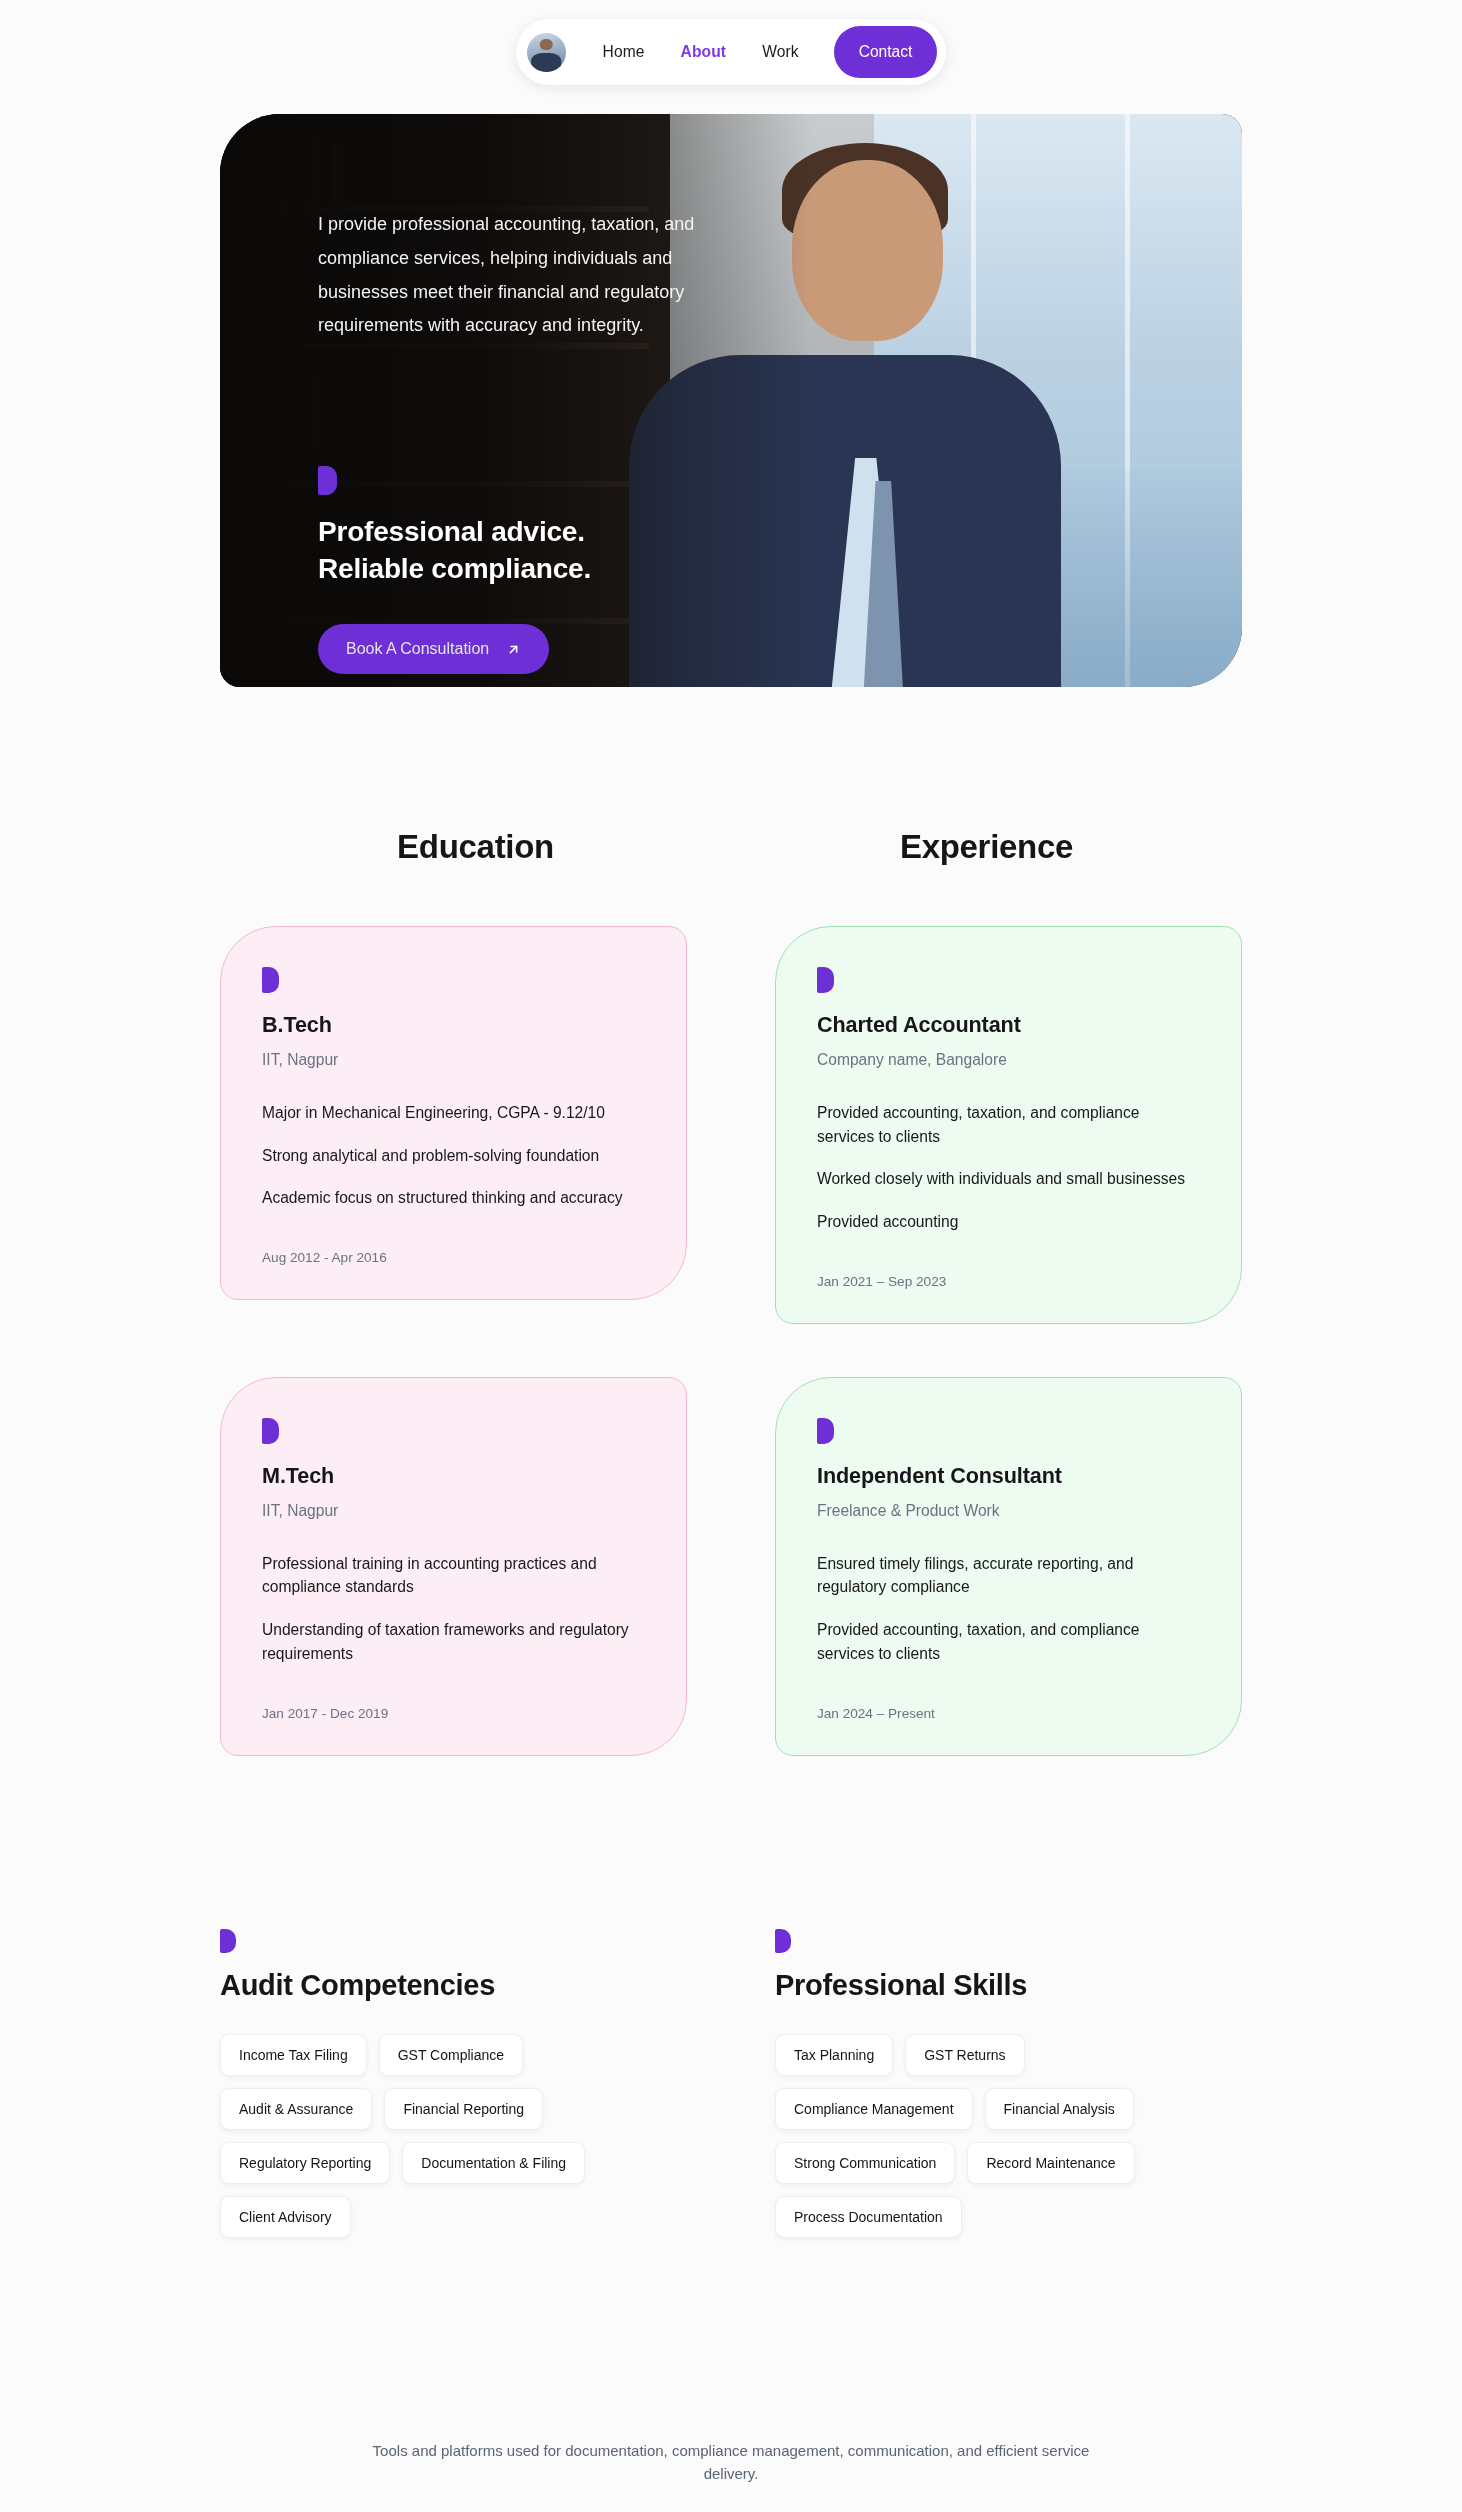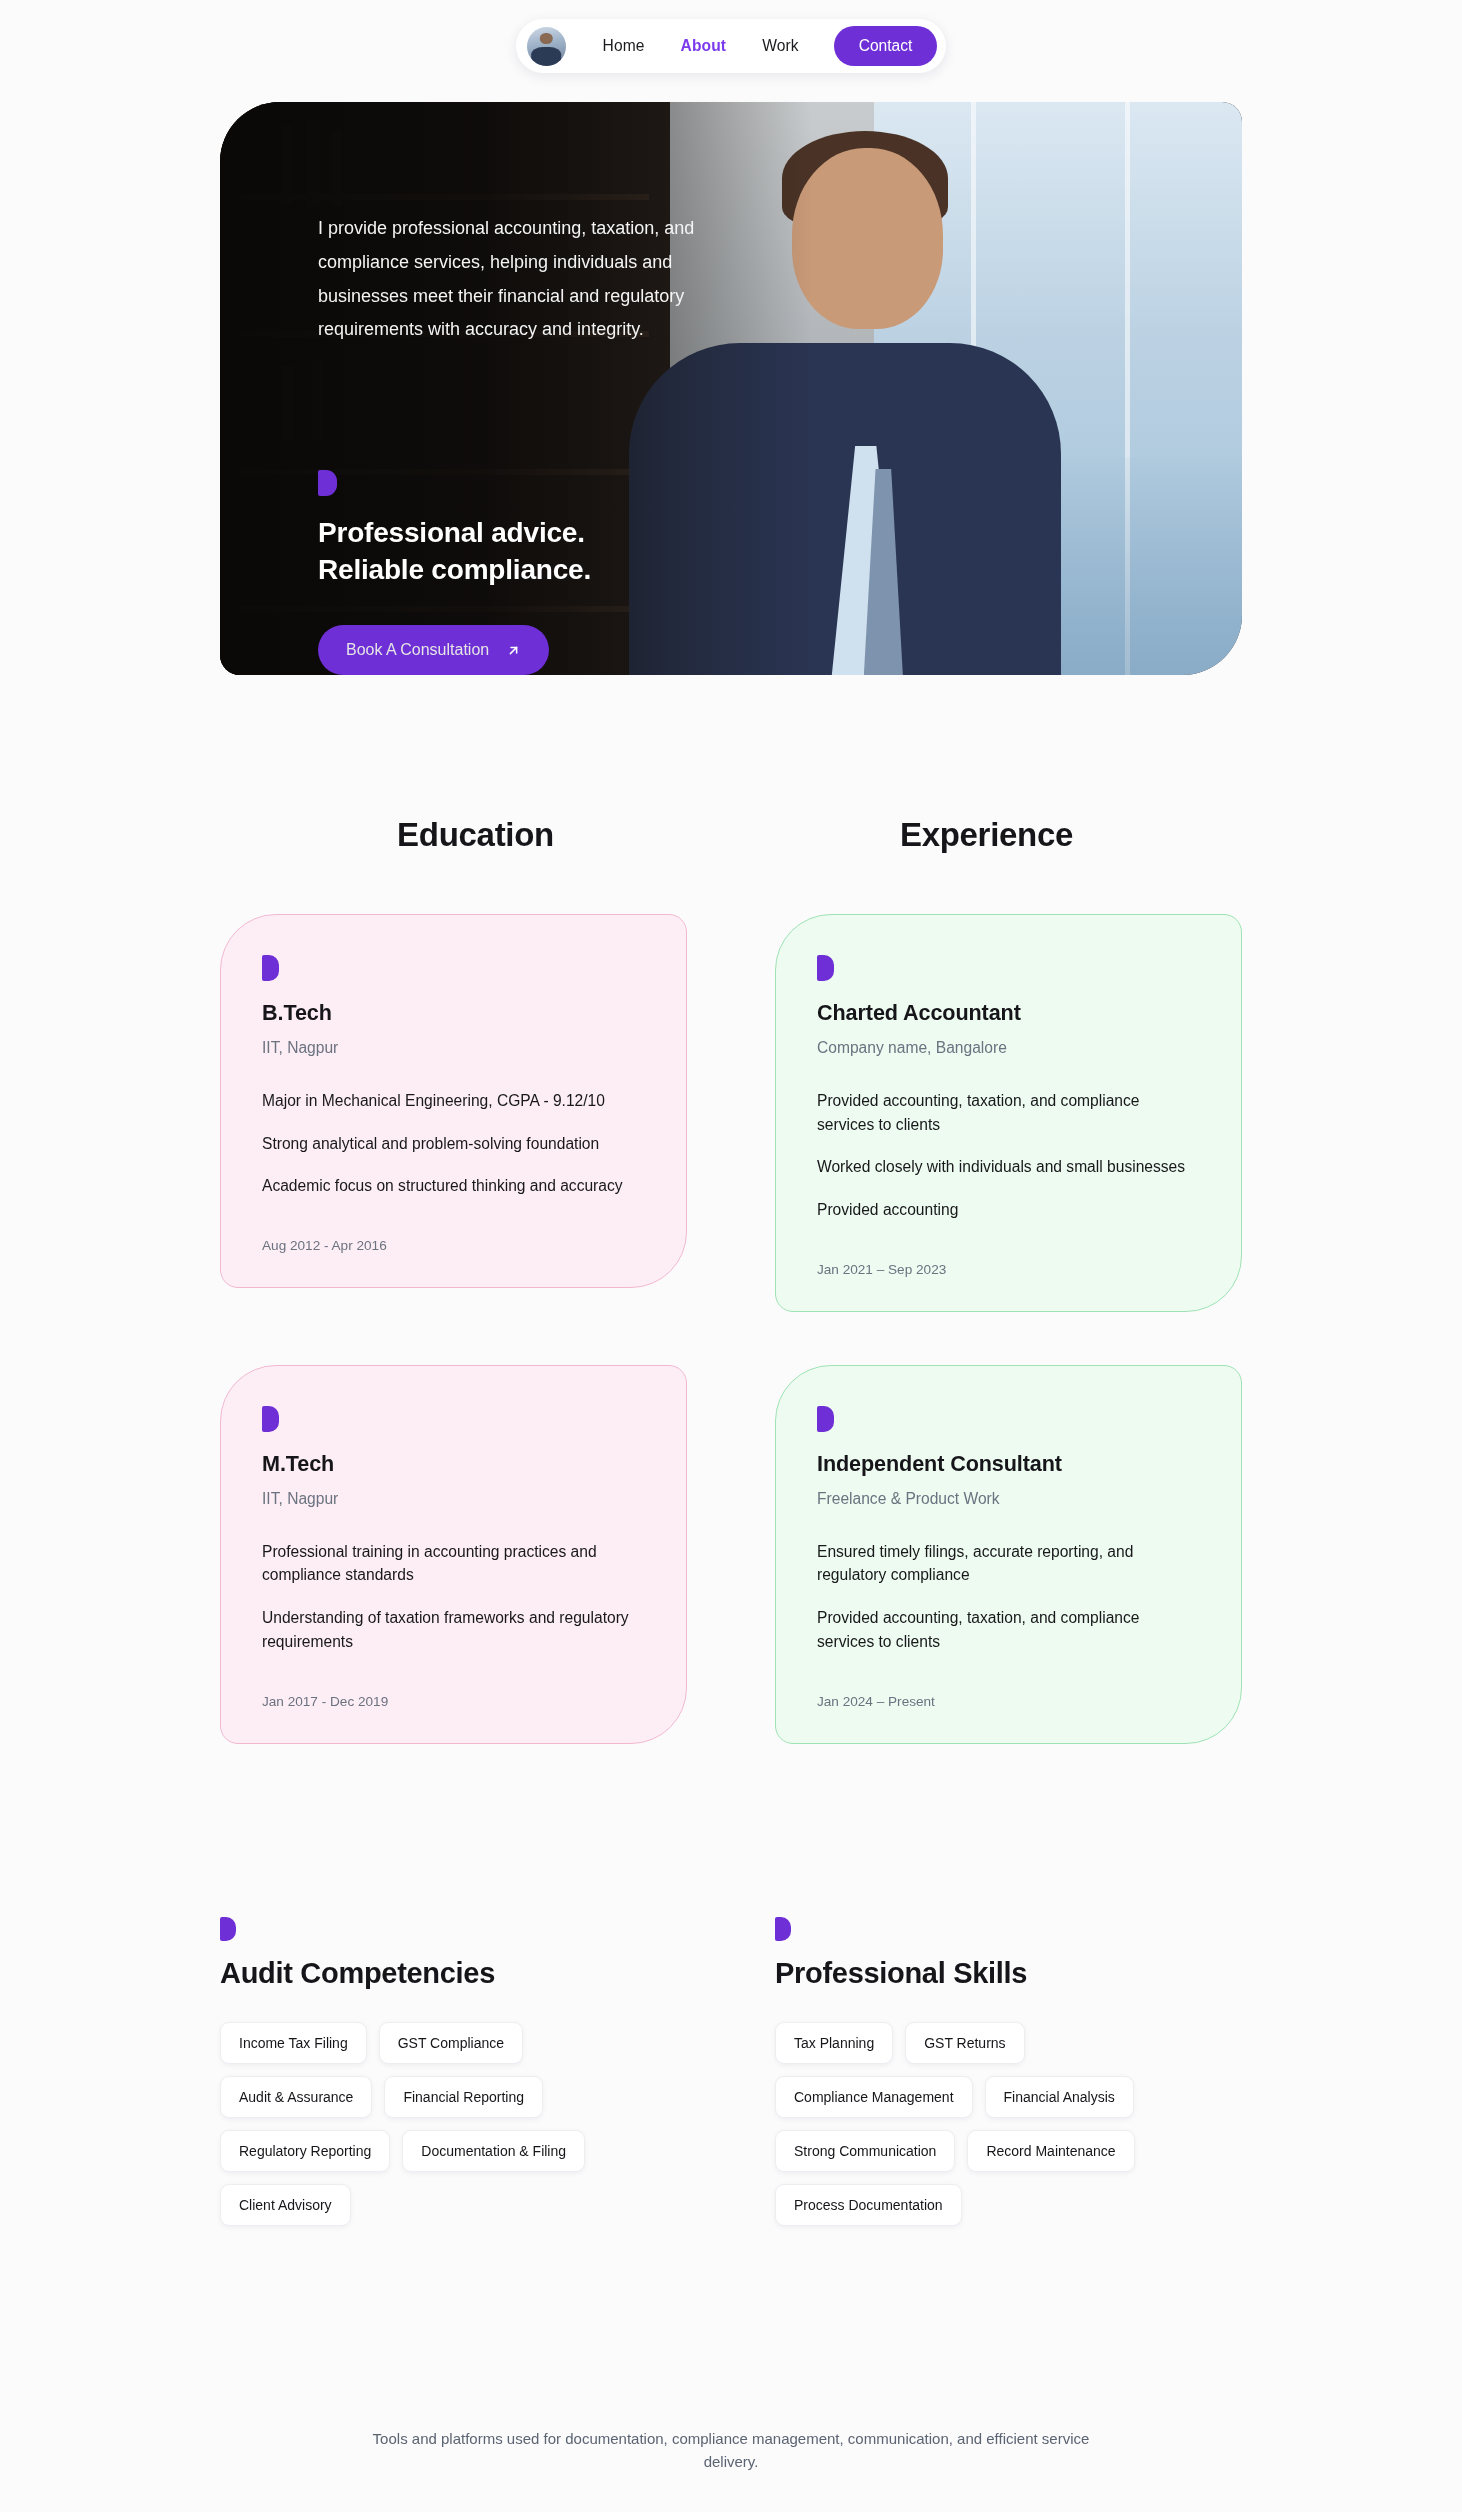--- a/index.html
+++ b/index.html
@@ -40,21 +40,21 @@
     background:#2b3a55;
   }
   .nav-link {
     font-size:15.6px; color:#1b1b1f; letter-spacing:0.1px;
     padding:0 18px; text-decoration:none; white-space:nowrap;
   }
   .nav-link.active { color:#7c3aed; font-weight:bold; }
   .nav-cta {
     background:#6f2fd6; color:#fff; border:none;
     font-family:inherit; font-size:15.6px;
-    padding:11px 25px; border-radius:30px;
+    padding:17px 25px; border-radius:30px;
     margin-left:17px; cursor:pointer; white-space:nowrap;
   }
 
   
   .hero {
     position:relative;
     margin:29px auto 0;
     width:1022px; height:573px;
     border-radius:60px 20px 60px 20px;
     overflow:hidden;
@@ -114,21 +114,21 @@
     position:absolute; left:63%; bottom:0;
     width:39px; height:36%;
     background:#7e93ad;
     clip-path:polygon(30% 0,70% 0,100% 100%,0 100%);
   }
   .hero-scrim {
     position:absolute; inset:0;
     background:linear-gradient(90deg, rgba(10,9,8,.96) 0%, rgba(12,10,9,.86) 26%, rgba(20,18,16,.35) 44%, rgba(0,0,0,0) 58%);
   }
   .hero-inner {
-    position:absolute; left:98px; top:16px; bottom:0; width:412px;
+    position:absolute; left:98px; top:0; bottom:0; width:412px;
     display:flex; flex-direction:column; justify-content:flex-start;
     padding-top:94px;
   }
   .hero-intro {
     color:#f4f4f5; font-size:18px; line-height:1.88; max-width:397px;
   }
   .hero-mark {
     width:19px; height:29px; background:#6f2fd6;
     border-radius:2px 11px 11px 2px;
     margin-top:123px; margin-bottom:19px;

